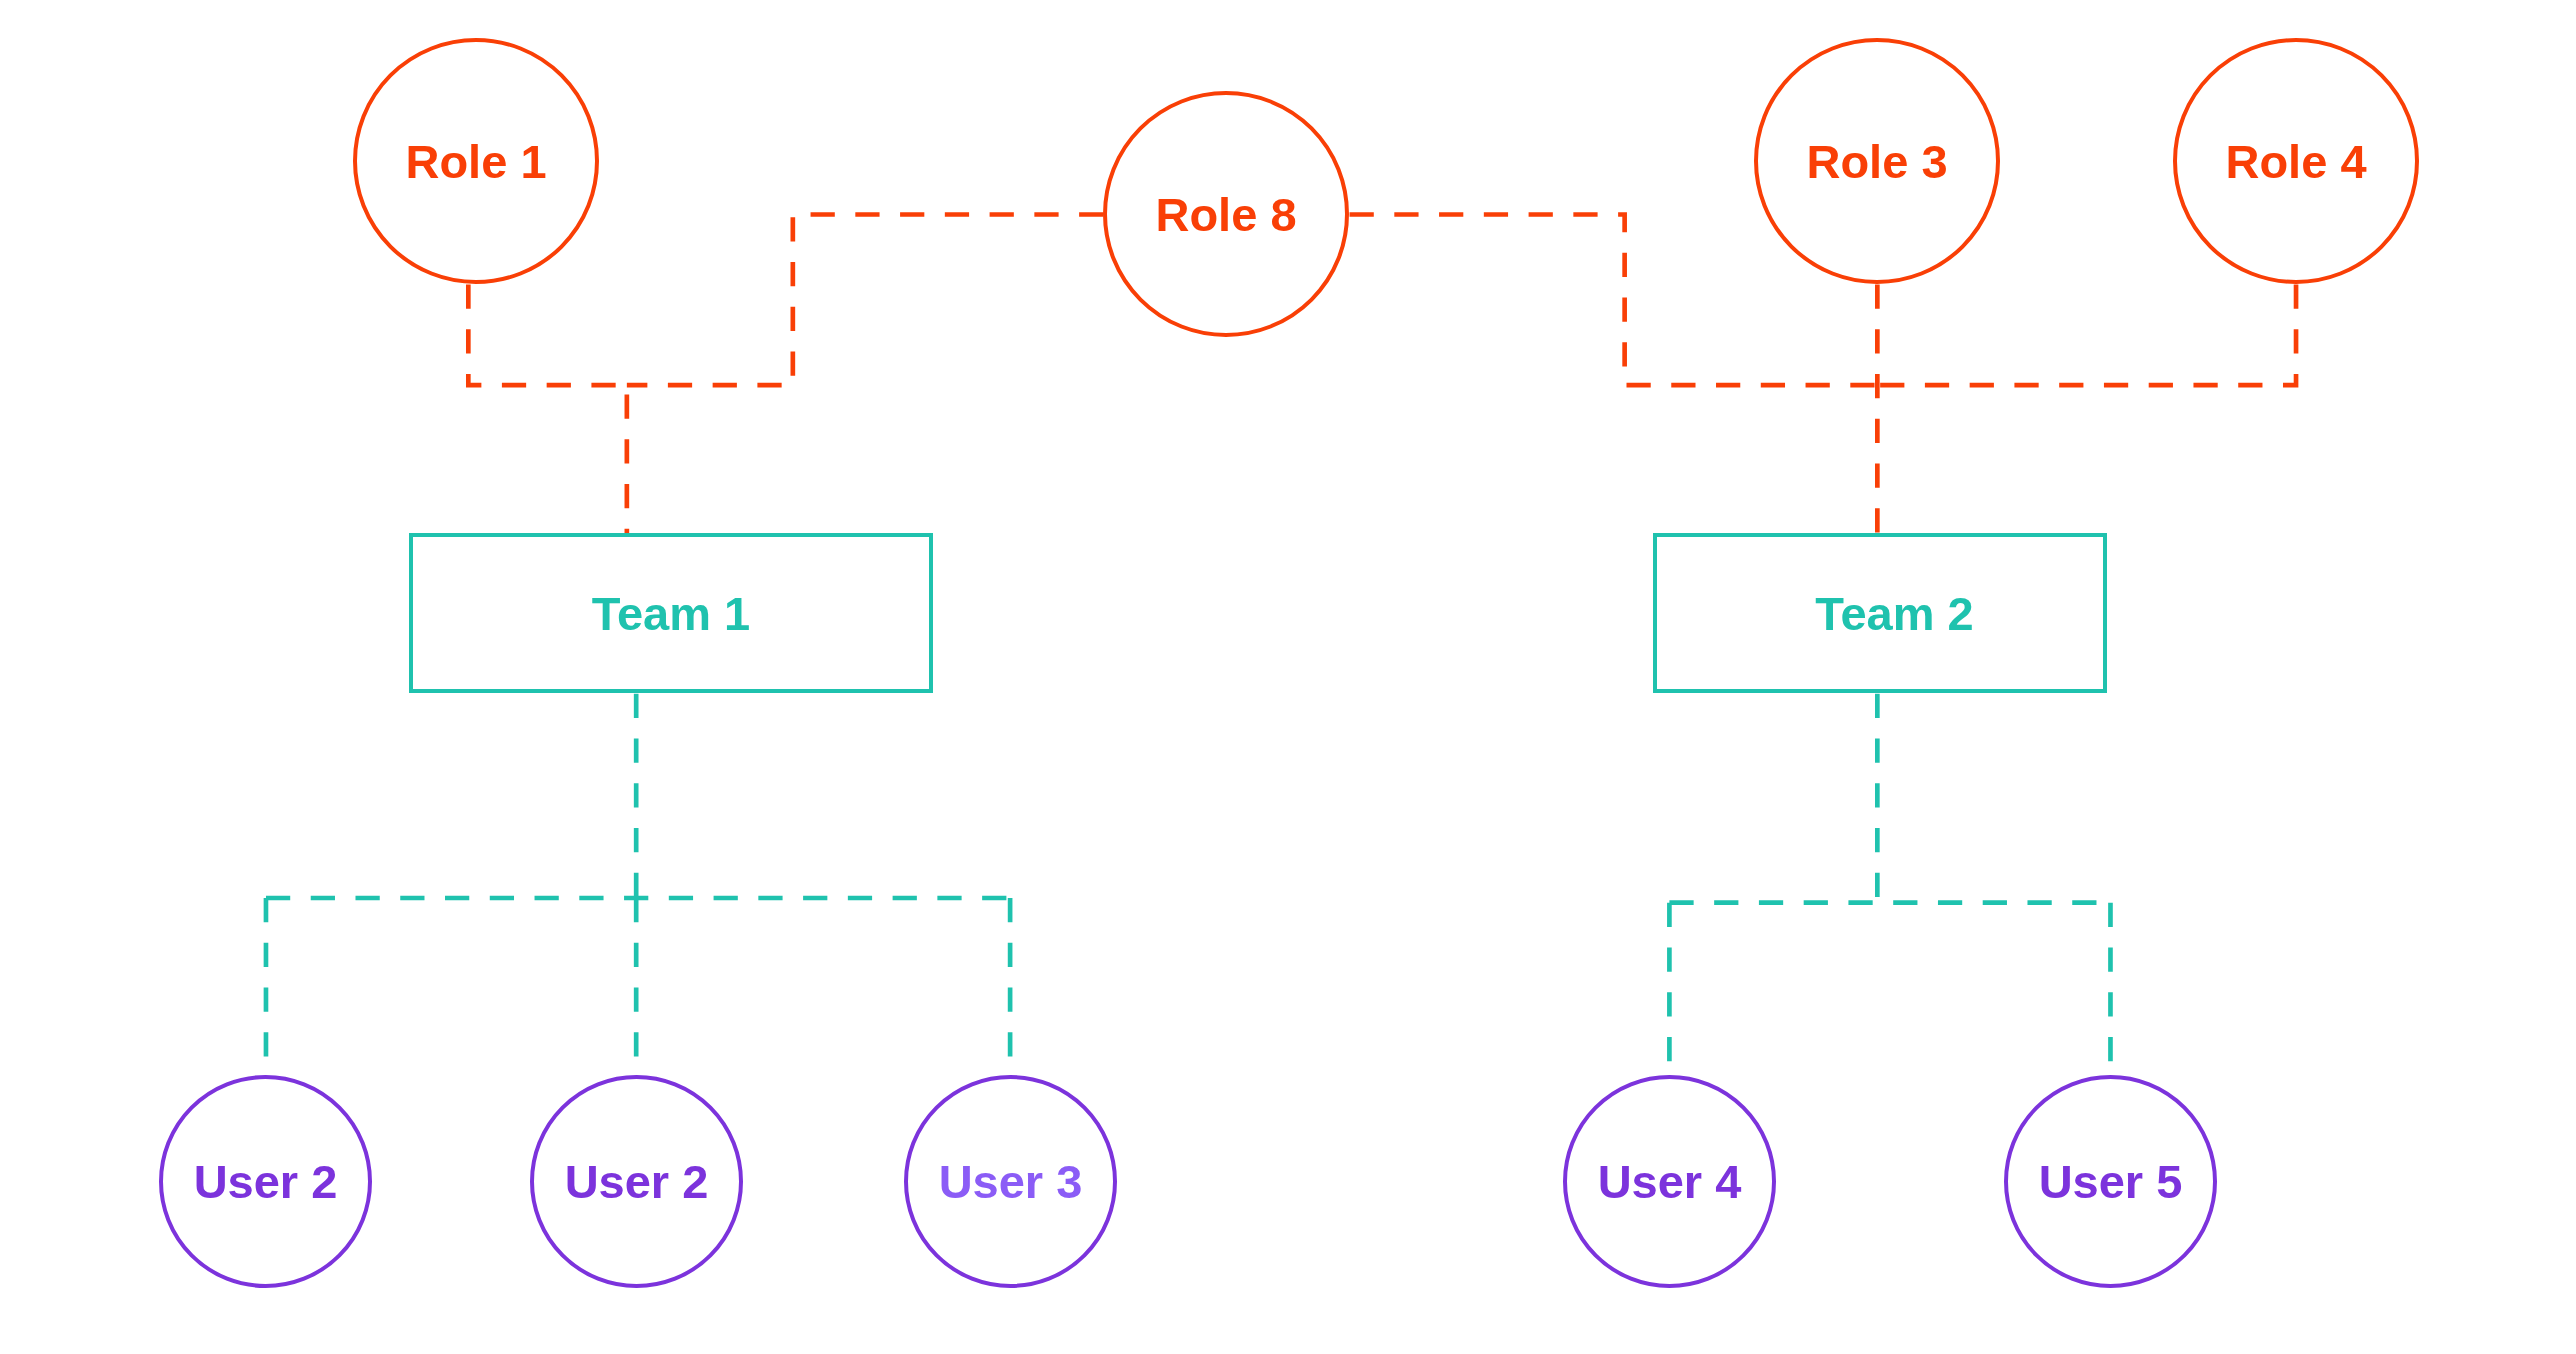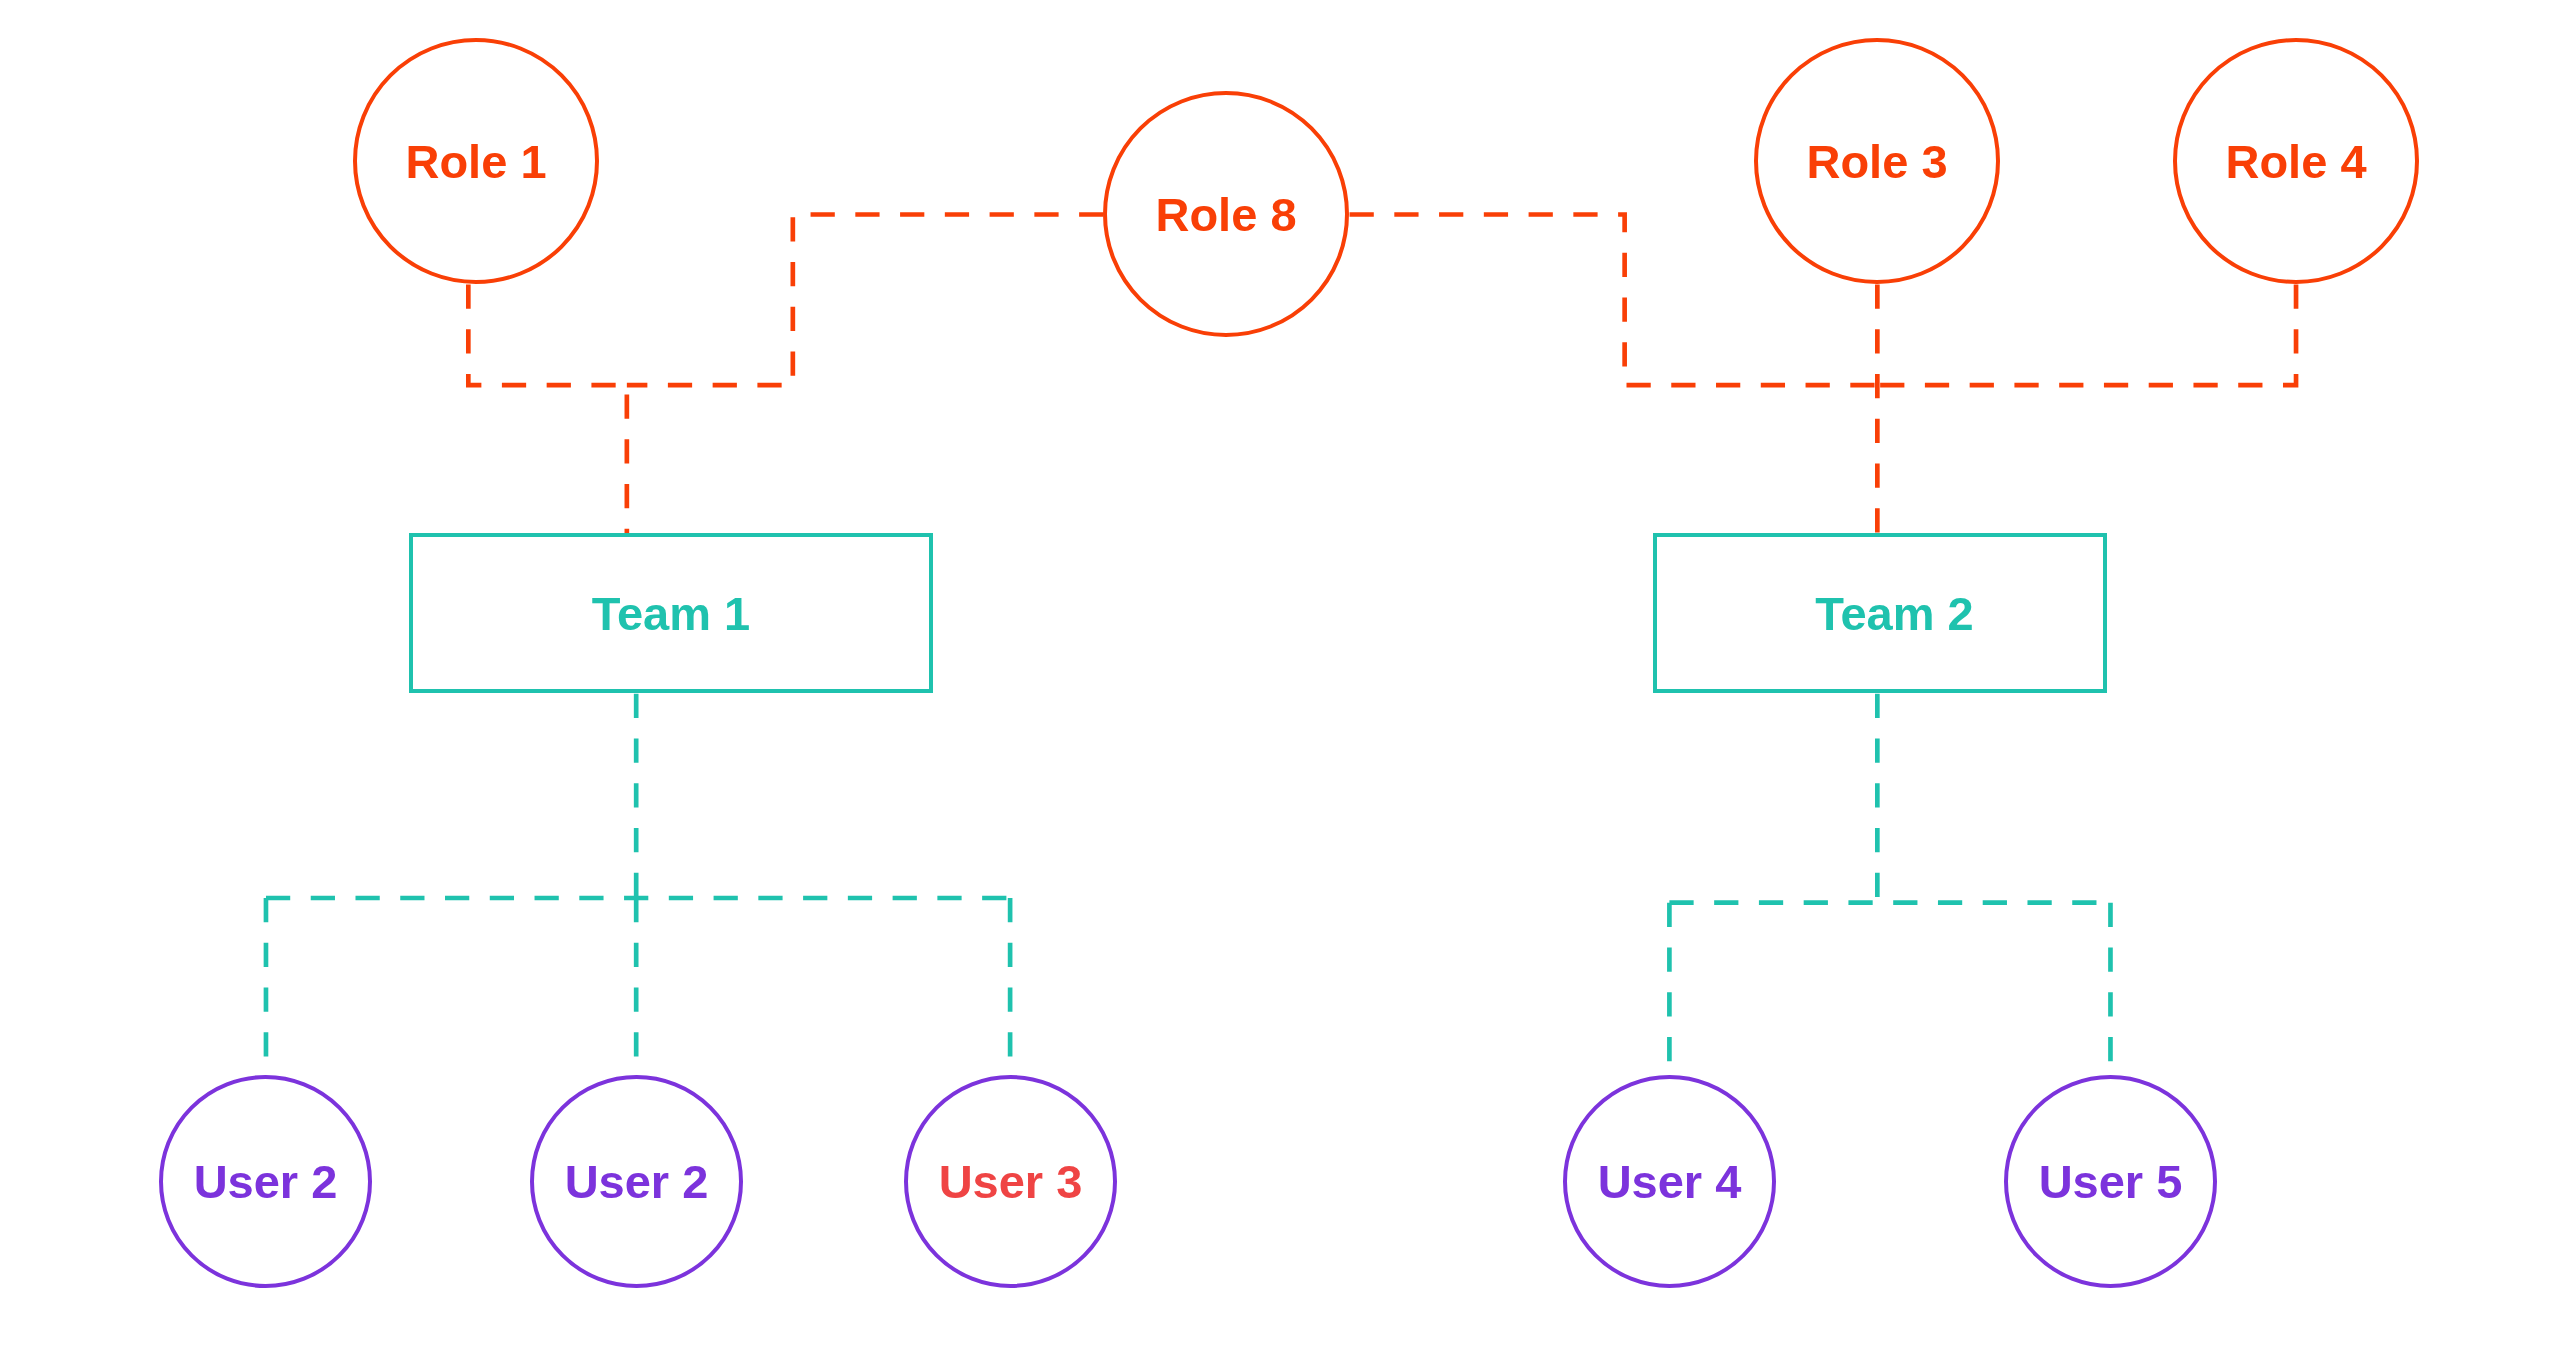--- a/index.html
+++ b/index.html
@@ -108,21 +108,21 @@
     <span class="node-label label-team" style="color: rgb(31, 194, 174); margin-left: 29px;">Team 2</span>
   </div>
 
   <div class="node node-user" style="left: 159px; top: 1075px; width: 213px; height: 213px; border-color: rgb(124, 51, 220);">
     <span class="node-label label-user" style="color: rgb(124, 51, 220);">User 2</span>
   </div>
   <div class="node node-user" style="left: 530px; top: 1075px; width: 213px; height: 213px; border-color: rgb(124, 51, 220);">
     <span class="node-label label-user" style="color: rgb(124, 51, 220);">User 2</span>
   </div>
   <div class="node node-user" style="left: 904px; top: 1075px; width: 213px; height: 213px; border-color: rgb(124, 51, 220);">
-    <span class="node-label label-user" style="color: #ef4444;">User 3</span>
+    <span class="node-label label-user" style="color: #8b5cf6;">User 3</span>
   </div>
   <div class="node node-user" style="left: 1563px; top: 1075px; width: 213px; height: 213px; border-color: rgb(124, 51, 220);">
     <span class="node-label label-user" style="color: rgb(124, 51, 220);">User 4</span>
   </div>
   <div class="node node-user" style="left: 2004px; top: 1075px; width: 213px; height: 213px; border-color: rgb(124, 51, 220);">
     <span class="node-label label-user" style="color: rgb(124, 51, 220);">User 5</span>
   </div>
 
 </div>
 

